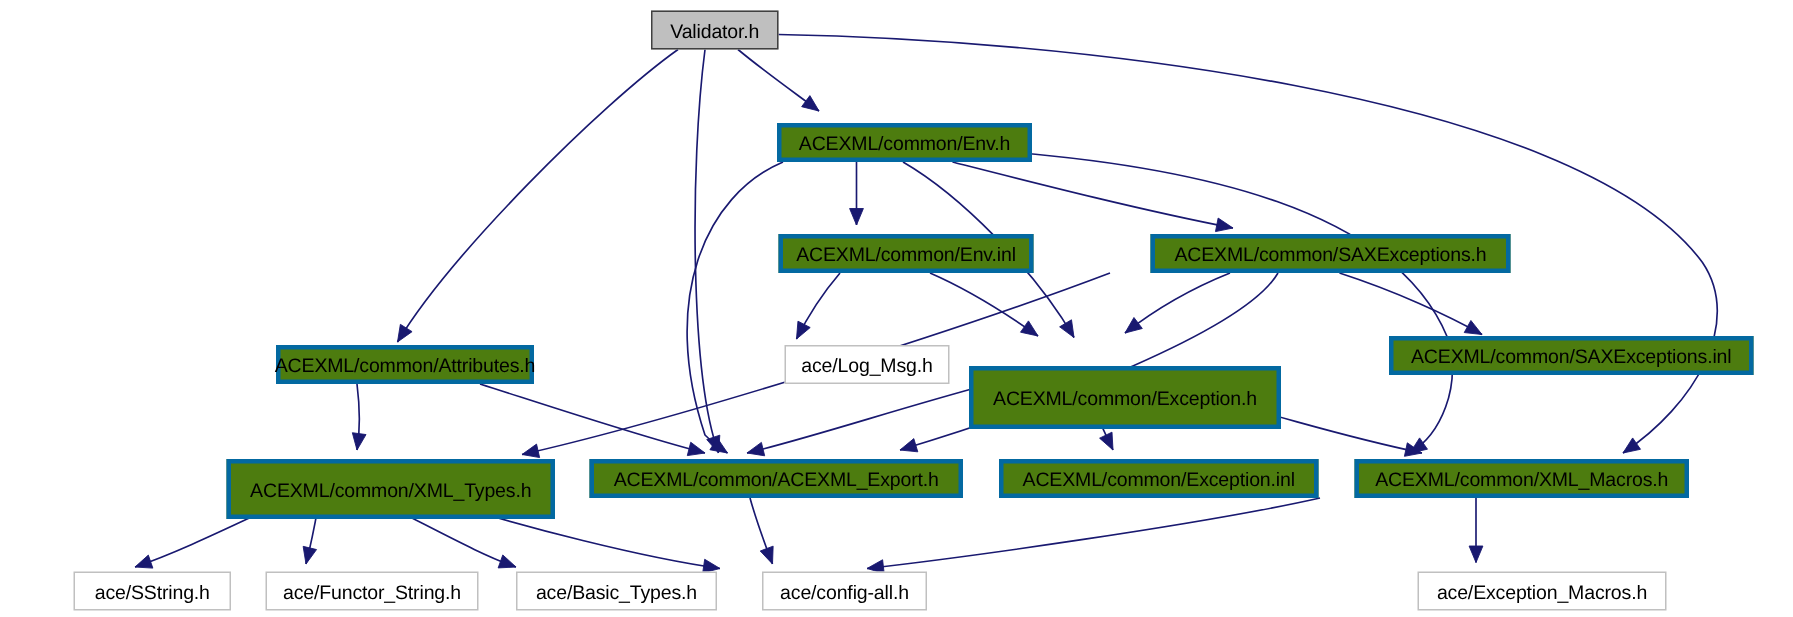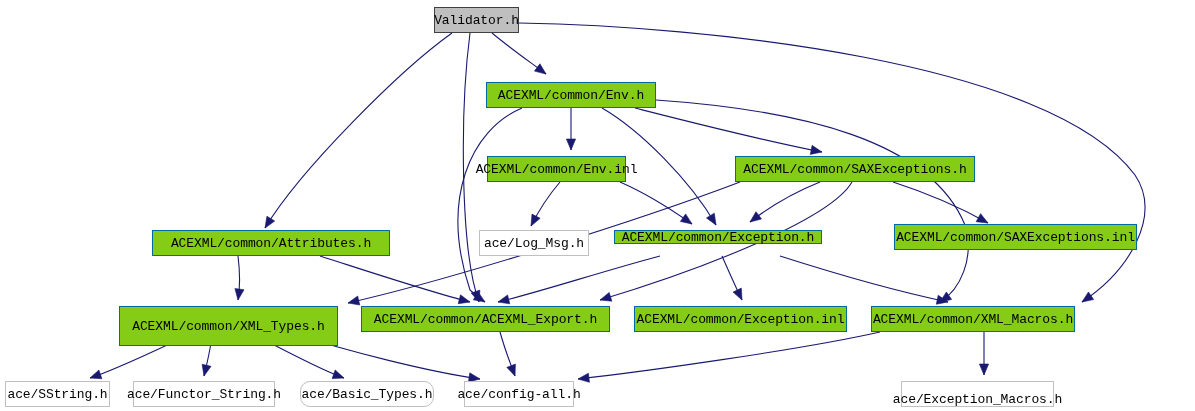--- a/index.html
+++ b/index.html
@@ -36,29 +36,30 @@
     position: absolute;
     box-sizing: border-box;
     display: flex;
     align-items: center;
     justify-content: center;
     font-size: 13px;
     color: #000000;
     white-space: nowrap;
     line-height: 1;
     letter-spacing: -0.1px;
-    font-family: Liberation Mono, monospace;
   }
   .node-box.internal {
-    border: 1px solid #0369a1;
-    background: #84cc16;
+    border: 3px solid #0369a1;
+    background: #4d7c0f;
+    margin-left: 32px;
   }
   .node-box.external {
     border: 1px solid #c0c0c0;
     background: #ffffff;
+    margin-left: 44px;
   }
   .node-box.root {
     border: 1px solid #404040;
     background: #bfbfbf;
   }
   .node-label {
     pointer-events: none;
   }
 </style>
 </head>
@@ -175,59 +176,59 @@
         <polygon class="arrow-head" points="984,375 979.4,364 988.6,364"></polygon>
       </g>
     </svg>
   <div id="nodes-layer">
       <div class="node-box root" style="left: 434px; top: 7px; width: 85px; height: 26px;">
         <span class="node-label">Validator.h</span>
       </div>
       <div class="node-box internal" style="left: 486px; top: 82px; width: 170px; height: 26px;">
         <span class="node-label">ACEXML/common/Env.h</span>
       </div>
-      <div class="node-box internal" style="left: 487px; top: 156px; width: 139px; height: 26px;">
+      <div class="node-box internal" style="left: 487px; top: 156px; width: 170px; height: 26px;">
         <span class="node-label">ACEXML/common/Env.inl</span>
       </div>
       <div class="node-box internal" style="left: 735px; top: 156px; width: 240px; height: 26px;">
         <span class="node-label">ACEXML/common/SAXExceptions.h</span>
       </div>
-      <div class="node-box internal" style="left: 152px; top: 230px; width: 238px; height: 26px;">
+      <div class="node-box internal" style="left: 152px; top: 230px; width: 172px; height: 26px;">
         <span class="node-label">ACEXML/common/Attributes.h</span>
       </div>
       <div class="node-box external" style="left: 479px; top: 230px; width: 110px; height: 26px;">
         <span class="node-label">ace/Log_Msg.h</span>
       </div>
-      <div class="node-box internal" style="left: 614px; top: 230px; width: 208px; height: 14px;">
+      <div class="node-box internal" style="left: 614px; top: 244px; width: 208px; height: 42px;">
         <span class="node-label">ACEXML/common/Exception.h</span>
       </div>
       <div class="node-box internal" style="left: 894px; top: 224px; width: 243px; height: 26px;">
         <span class="node-label">ACEXML/common/SAXExceptions.inl</span>
       </div>
       <div class="node-box internal" style="left: 119px; top: 306px; width: 219px; height: 40px;">
         <span class="node-label">ACEXML/common/XML_Types.h</span>
       </div>
       <div class="node-box internal" style="left: 361px; top: 306px; width: 249px; height: 26px;">
         <span class="node-label">ACEXML/common/ACEXML_Export.h</span>
       </div>
       <div class="node-box internal" style="left: 634px; top: 306px; width: 213px; height: 26px;">
         <span class="node-label">ACEXML/common/Exception.inl</span>
       </div>
-      <div class="node-box internal" style="left: 871px; top: 306px; width: 204px; height: 26px;">
+      <div class="node-box internal" style="left: 871px; top: 306px; width: 223px; height: 26px;">
         <span class="node-label">ACEXML/common/XML_Macros.h</span>
       </div>
       <div class="node-box external" style="left: 5px; top: 381px; width: 105px; height: 26px;">
         <span class="node-label">ace/SString.h</span>
       </div>
       <div class="node-box external" style="left: 133px; top: 381px; width: 142px; height: 26px;">
         <span class="node-label">ace/Functor_String.h</span>
       </div>
-      <div class="node-box external" style="left: 300px; top: 381px; width: 134px; height: 26px; border-radius: 10px;">
+      <div class="node-box external" style="left: 300px; top: 381px; width: 134px; height: 26px;">
         <span class="node-label">ace/Basic_Types.h</span>
       </div>
       <div class="node-box external" style="left: 464px; top: 381px; width: 110px; height: 26px;">
         <span class="node-label">ace/config-all.h</span>
       </div>
-      <div class="node-box external" style="left: 901px; top: 381px; width: 153px; height: 26px; align-items: flex-end;">
+      <div class="node-box external" style="left: 901px; top: 381px; width: 166px; height: 26px;">
         <span class="node-label">ace/Exception_Macros.h</span>
       </div>
     </div>
 </div>
 
 </body></html>

